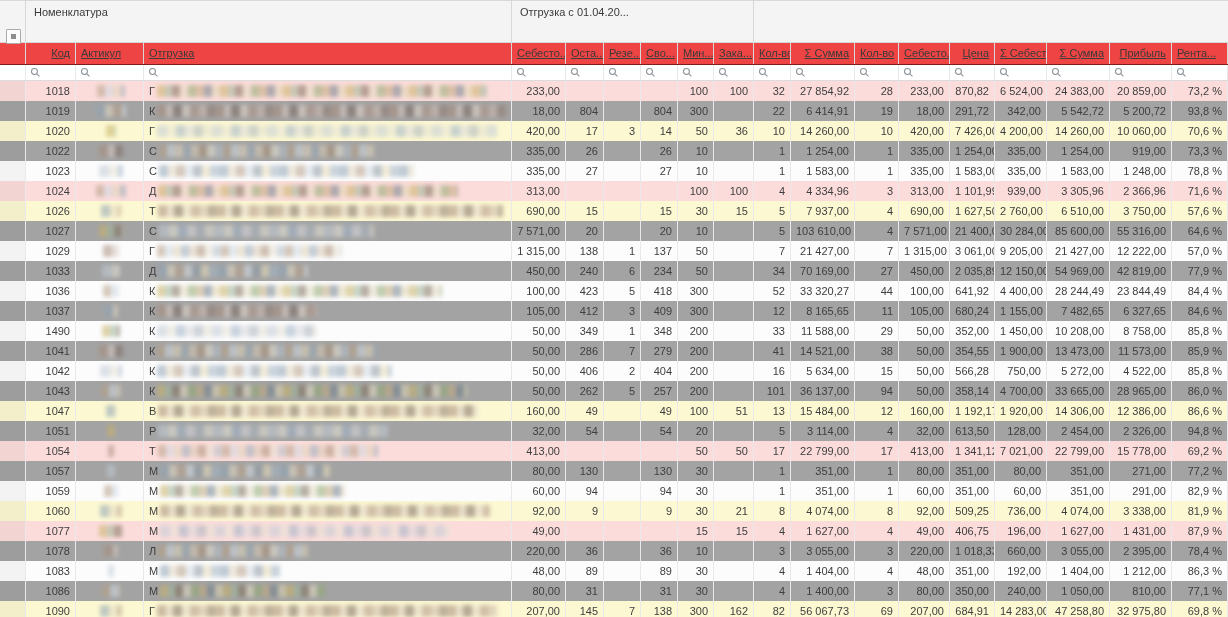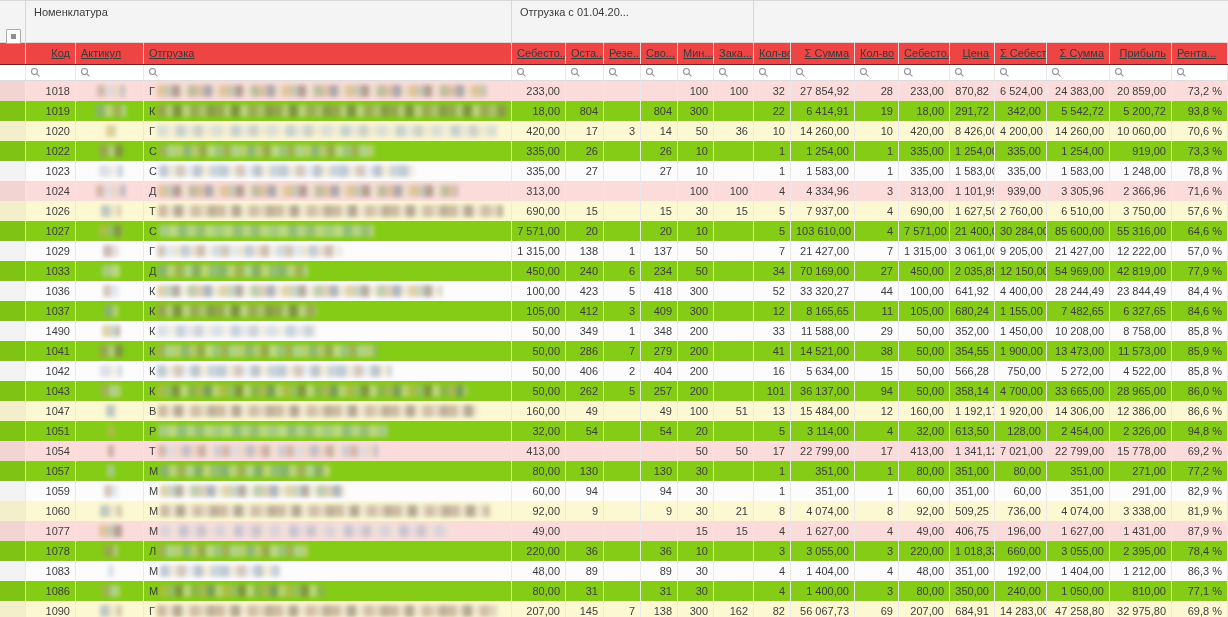--- a/index.html
+++ b/index.html
@@ -21,21 +21,21 @@
   .hcell.r{text-align:right;}
   .sel-btn{position:absolute;left:6px;top:28px;width:13px;height:13px;background:#fdfdfd;
         border:1px solid #ababab;border-radius:1px;display:flex;align-items:center;justify-content:center;cursor:pointer;}
   .sel-glyph{width:5px;height:5px;background:#8f8f8f;}
   
   .filter-row{height:16px;background:#ffffff;border-bottom:1px solid #dcdcdc;box-sizing:border-box;}
   .fcell{border-right:1px solid #e8e8e8;display:flex;align-items:center;padding-left:4px;box-sizing:border-box;}
   .fcell svg{display:block;}
   
   .row{height:20px;line-height:20px;background:#fcfcfd;cursor:default;}
-  .row.alt{background:#84cc16;}
+  .row.alt{background:#a3a3a3;}
   .row.pink{background:#fbdcdb;}
   .row.yellow{background:#fcf8d2;}
   .cell{border-right:1px solid #e9e9eb;white-space:nowrap;overflow:hidden;padding:0 5px;box-sizing:border-box;}
   .cell.num{text-align:right;}
   .cell.selcol{background:rgba(0,0,0,0.035);padding:0;}
   .cell.article{display:flex;align-items:center;justify-content:center;padding:0 3px;}
   .cell.name{display:flex;align-items:center;padding:0 3px 0 5px;}
   .init{flex:0 0 auto;}
   
   .blob{display:inline-block;height:12px;border-radius:1px;filter:blur(2px);opacity:.55;flex:0 0 auto;margin-left:2px;}
@@ -252,21 +252,21 @@
         <div class="cell num">420,00</div>
         <div class="cell num">17</div>
         <div class="cell num">3</div>
         <div class="cell num">14</div>
         <div class="cell num">50</div>
         <div class="cell num">36</div>
         <div class="cell num">10</div>
         <div class="cell num">14 260,00</div>
         <div class="cell num">10</div>
         <div class="cell num">420,00</div>
-        <div class="cell num">8 426,00</div>
+        <div class="cell num">7 426,00</div>
         <div class="cell num">4 200,00</div>
         <div class="cell num">14 260,00</div>
         <div class="cell num">10 060,00</div>
         <div class="cell num">70,6 %</div>
       </div>
       <div class="row cols19 alt">
         <div class="cell selcol"></div>
         <div class="cell num">1022</div>
         <div class="cell article">
           <span class="blob v3" style="width: 24px;"></span>

